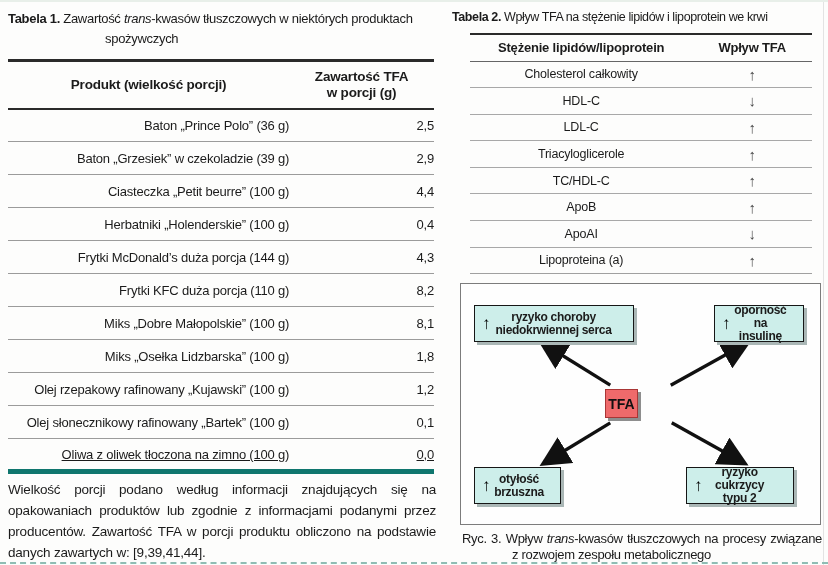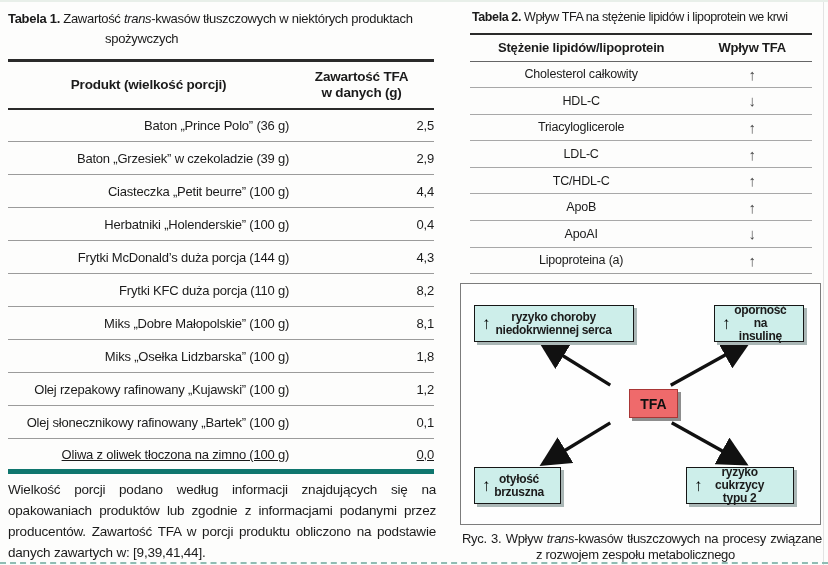--- a/index.html
+++ b/index.html
@@ -38,21 +38,21 @@
   }
   table.t1 tr:last-child td { border-bottom:none;text-decoration:underline; }
 
   .t1-footnote {
     position:absolute; left:8px; top:477px; width:428px;
     font-size:13.5px; letter-spacing:-0.2px; line-height:21px;
   }
   .jline { text-align:justify; text-align-last:justify; white-space:normal; }
 
   
-  .t2-title { position:absolute; left:472px; top:8px; width:350px; font-size:12.5px; letter-spacing:-0.4px; white-space:nowrap; }
+  .t2-title { position:absolute; left:452px; top:8px; width:350px; font-size:12.5px; letter-spacing:-0.4px; white-space:nowrap; }
   table.t2 {
     position:absolute; left:470px; top:31px; width:342px;
     border-collapse:collapse; table-layout:fixed;
     border-top:2.5px solid #2a2a2a; border-bottom:1px solid #a0a0a0;
     font-size:12.5px; letter-spacing:-0.2px;
   }
   table.t2 col.c1 { width:65%; } table.t2 col.c2 { width:35%; }
   table.t2 th {
     height:27px; font-size:13px; font-weight:bold; text-align:center;
     vertical-align:middle; border-bottom:1.5px solid #666;
@@ -76,30 +76,30 @@
     box-shadow:3px 3px 0 #aab7b6;
     font-size:12px; font-weight:bold; line-height:13px; letter-spacing:-0.3px;
   }
   .fbox .up { font-size:17px; font-weight:bold; padding:0 4px 0 7px; color:#000; }
   .fbox .txt { flex:1; text-align:center; padding-right:20px; }
   .fbox-tl { left:13px;  top:21px;  width:160px; height:37px; }
   .fbox-tr { left:253px; top:21px;  width:90px;  height:37px; }
   .fbox-bl { left:13px;  top:183px; width:87px;  height:37px; }
   .fbox-br { left:225px; top:183px; width:108px; height:37px; }
   .fbox-center {
-    position:absolute; left:168px; top:105px; width:49px; height:29px;
+    position:absolute; left:144px; top:105px; width:33px; height:29px;
     background:#ef6a6b; border:1.6px solid #a93636; box-shadow:3px 3px 0 #8e8e8e;
     display:flex; align-items:center; justify-content:center;
     font-size:14px; font-weight:bold; color:#101010;
   }
   .fig-caption {
     position:absolute; left:462px; top:529px; width:360px;
     font-size:13px; letter-spacing:-0.3px; line-height:16px;
   }
-  .fig-caption .line2 { margin-left:74px; text-align:left; text-align-last:auto; }
+  .fig-caption .line2 { margin-left:50px; text-align:left; text-align-last:auto; }
 </style>
 </head>
 <body>
 
 <div class="page">
 
   <div class="t1-title">
     <div class="line1"><b class="lbl">Tabela 1.</b> <span>Zawartość </span><i class="tr">trans</i><span>-kwasów tłuszczowych w niektórych produktach</span></div>
     <div class="line2">spożywczych</div>
   </div>
@@ -107,21 +107,21 @@
   <table class="t1">
     <colgroup>
         <col class="c1">
         <col class="c2">
       </colgroup>
     <tbody>
         <tr>
       <th>Produkt (wielkość porcji)</th>
       <th>
             <div>Zawartość TFA</div>
-            <div>w danych (g)</div>
+            <div>w porcji (g)</div>
           </th>
     </tr>
     <tr>
           <td>Baton „Prince Polo” (36 g)</td>
           <td>2,5</td>
         </tr>
     <tr>
           <td>Baton „Grzesiek” w czekoladzie (39 g)</td>
           <td>2,9</td>
         </tr>
@@ -185,25 +185,25 @@
     </tr>
     <tr>
           <td>Cholesterol całkowity</td>
           <td class="effect">↑</td>
         </tr>
     <tr>
           <td>HDL-C</td>
           <td class="effect">↓</td>
         </tr>
     <tr>
+          <td>LDL-C</td>
+          <td class="effect">↑</td>
+        </tr>
+    <tr>
           <td>Triacyloglicerole</td>
-          <td class="effect">↑</td>
-        </tr>
-    <tr>
-          <td>LDL-C</td>
           <td class="effect">↑</td>
         </tr>
     <tr>
           <td>TC/HDL-C</td>
           <td class="effect">↑</td>
         </tr>
     <tr>
           <td>ApoB</td>
           <td class="effect">↑</td>
         </tr>

